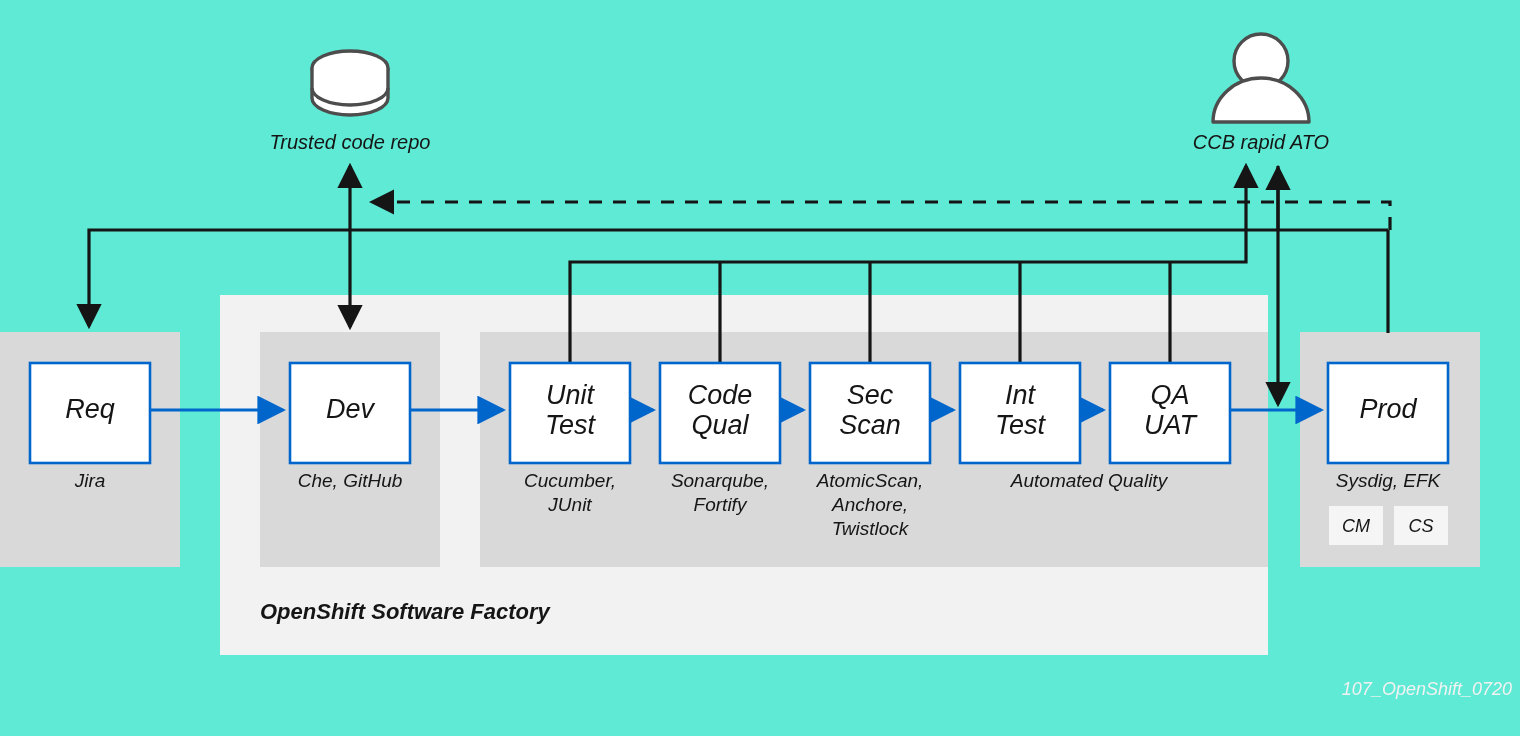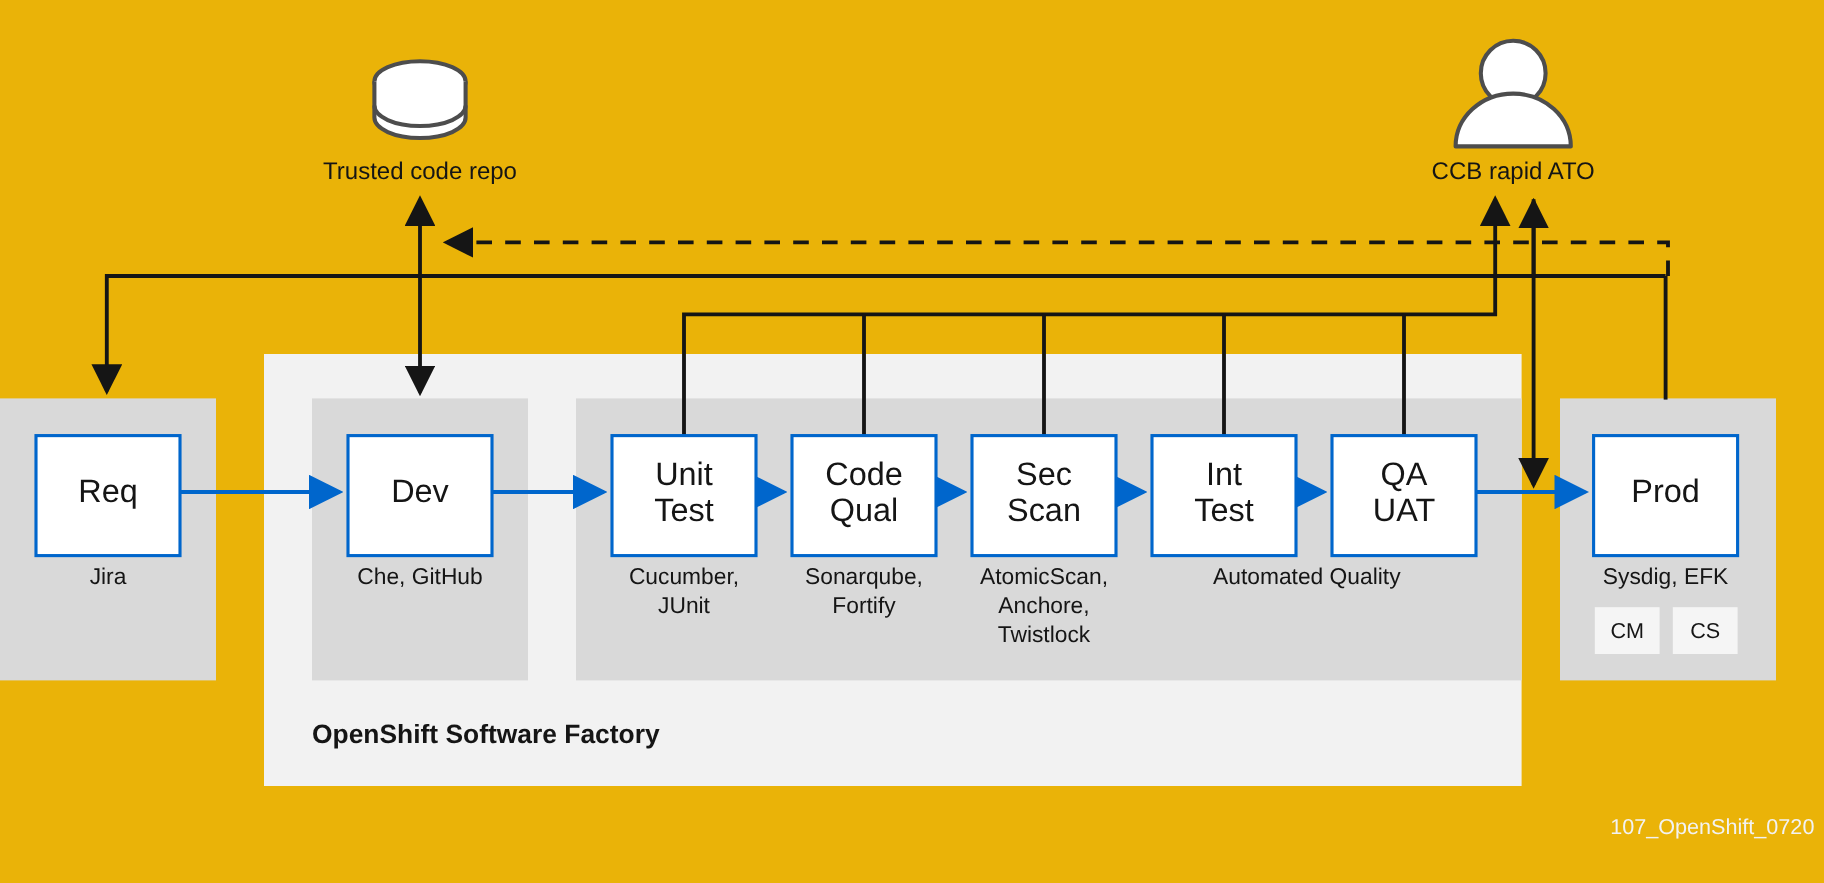--- a/index.html
+++ b/index.html
@@ -7,22 +7,23 @@
     padding: 0;
     background: #ffffff;
   }
   body {
     font-family: "Liberation Sans", sans-serif;
   }
   #stage {
     position: relative;
     width: 1520px;
     height: 736px;
-    background: #eab308;
+    background: #5eead4;
     overflow: hidden;
+    font-style: italic;
   }
   #diagram {
     position: absolute;
     top: 0;
     left: 0;
     width: 1520px;
     height: 736px;
   }
   text { font-family: "Liberation Sans", sans-serif; }
   .node-label {

